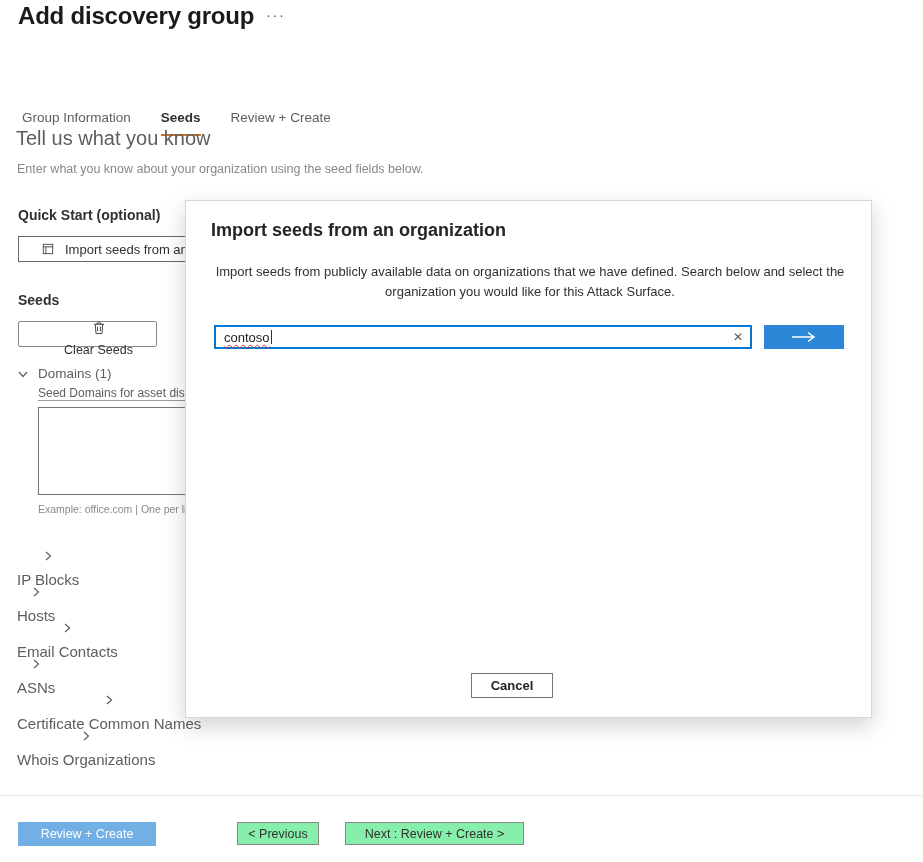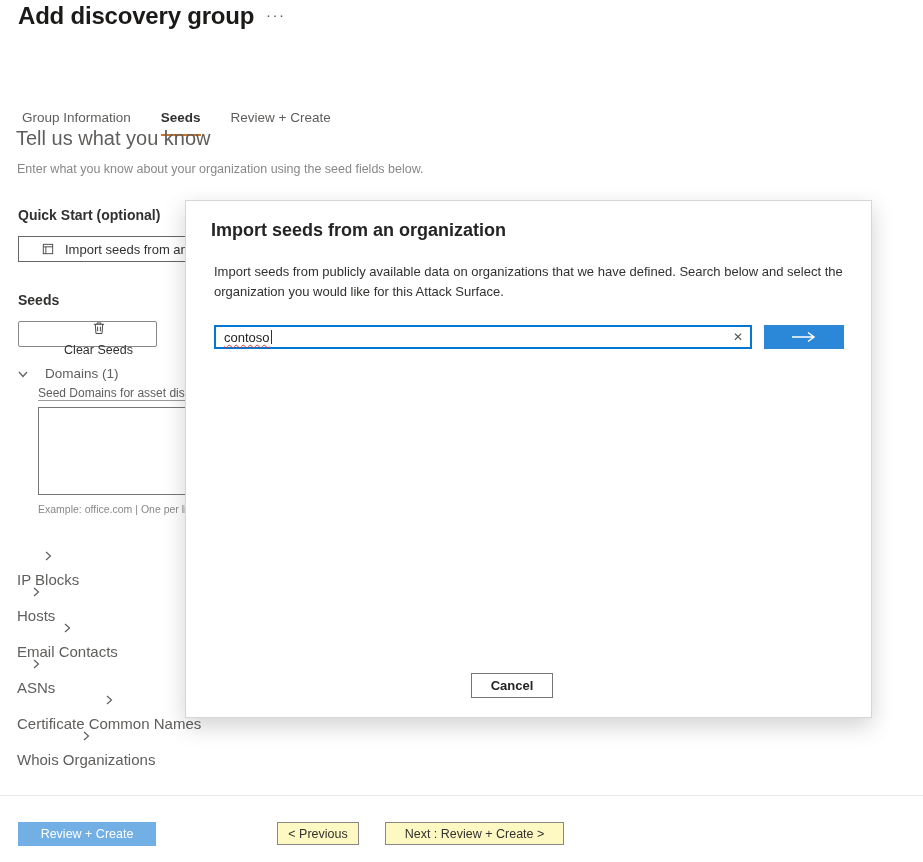--- a/index.html
+++ b/index.html
@@ -3,21 +3,21 @@
 <meta charset="utf-8">
 <style>
   * { margin:0; padding:0; box-sizing:border-box; }
   html,body { background:#fff; }
   body {
     font-family:"Liberation Sans","DejaVu Sans",sans-serif;
     color:var(--textDark,#242424);
     -webkit-font-smoothing:antialiased;
   }
   .page { position:relative; width:923px; height:862px; background:#fff; overflow:hidden; }
-  .abs { position:absolute; }
+  .abs { position:absolute;text-align:center; }
 
   
   .page-title { left:18px; top:2px; font-size:24px; font-weight:700; color:#1b1a19; letter-spacing:-0.2px; }
   .more-btn { left:266px; top:6px; font-size:15px; color:#565656; letter-spacing:1.5px; cursor:pointer; }
 
   
   .tabs { left:22px; top:74px; display:flex; gap:30px;margin-top:36px; }
   .tab { font-size:13.5px; color:var(--textBody,#605E5C); padding-bottom:9px; cursor:pointer; border-bottom:2px solid transparent; }
   .tab.active { color:#323130; font-weight:700; border-bottom-color:var(--tabUnderline,#C8742B); }
 
@@ -27,34 +27,34 @@
 
   
   .qs-label { left:18px; top:207px; font-size:14px; font-weight:700; color:#323130; }
   .import-btn { left:18px; top:236px; width:420px; height:26px; background:#fff; border:1px solid #666;
     display:flex; align-items:center; padding-left:23px; gap:11px; font-size:13px; color:#323130; cursor:pointer; }
 
   
   .seeds-label { left:18px; top:292px; font-size:14px; font-weight:700; color:#323130; }
   .clear-btn { left:18px; top:321px; width:139px; height:26px; background:#fff; border:1px solid var(--border,#8A8886);
     border-radius:2px; display:flex; align-items:center; padding-left:22px; gap:9px; font-size:12.5px; color:#323130; cursor:pointer;flex-direction:column; }
-  .domains-row { left:17px; top:366px; display:flex; align-items:center; gap:16px; font-size:13.5px; color:var(--textBody,#605E5C); cursor:pointer; }
+  .domains-row { left:17px; top:366px; display:flex; align-items:center; gap:9px; font-size:13.5px; color:var(--textBody,#605E5C); cursor:pointer; }
   .field-label { left:38px; top:386px; font-size:12px; color:var(--textBody,#605E5C);
     text-decoration:underline; text-underline-offset:3px; text-decoration-color:#9a9a9a; }
   .domains-textarea { left:38px; top:407px; width:400px; height:88px; border:1px solid #767676; resize:none;
     font:13px "Liberation Sans",sans-serif; padding:4px; }
   .example { left:38px; top:503px; font-size:10.5px; color:var(--textMuted,#8A8886); }
   .collapse-row { left:17px; display:flex; align-items:center; gap:9px; font-size:15px; color:var(--textBody,#605E5C); cursor:pointer;flex-direction:column; }
   .chev { display:inline-flex; width:12px; height:12px; align-items:center; justify-content:center; }
 
   
   .hr { left:0; top:795px; width:923px; height:1px; background:var(--divider,#E8E8E8); }
   .btn { display:flex; align-items:center; justify-content:center; cursor:pointer; font-size:12.5px; }
   .btn-primary-light { left:18px; top:822px; width:138px; height:24px; background:var(--primaryLight,#71AFE5); color:#fff; border:none; }
-  .btn-outline { background:#fef9c3; border:1px solid var(--border,#8A8886); color:#323130;margin-left:40px; }
+  .btn-outline { background:#86efac; border:1px solid var(--border,#8A8886); color:#323130; }
   .prev-btn { left:237px; top:822px; width:82px; height:23px; }
   .next-btn { left:345px; top:822px; width:179px; height:23px; }
 
   
   .modal { left:185px; top:200px; width:687px; height:518px; background:#fff; border:1px solid #d6d6d6;
     box-shadow:0 8px 22px rgba(0,0,0,0.18); z-index:10; }
   .modal-title { left:25px; top:19px; font-size:18px; font-weight:700; color:#242424; }
   .modal-desc { left:28px; top:61px; width:632px; font-size:13px; line-height:20px; color:#323130; }
   .search-box { left:28px; top:124px; width:538px; height:24px; background:#fff; border:2px solid var(--accent,#0078D4);
     display:flex; align-items:center; padding:0 26px 0 8px; cursor:text; }

